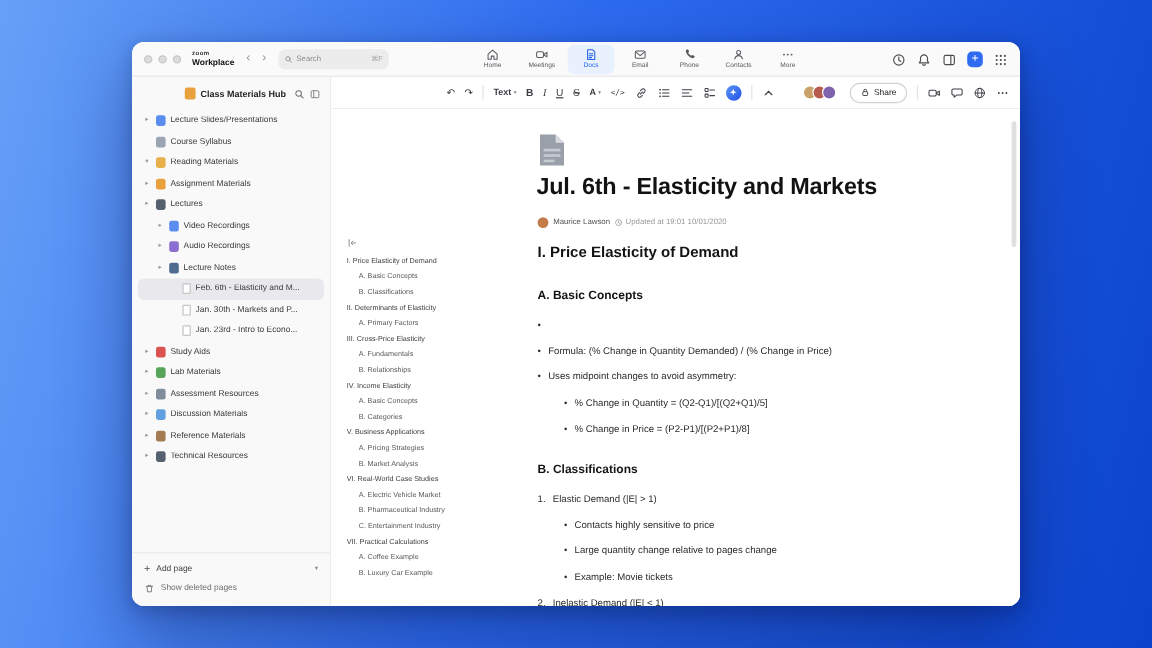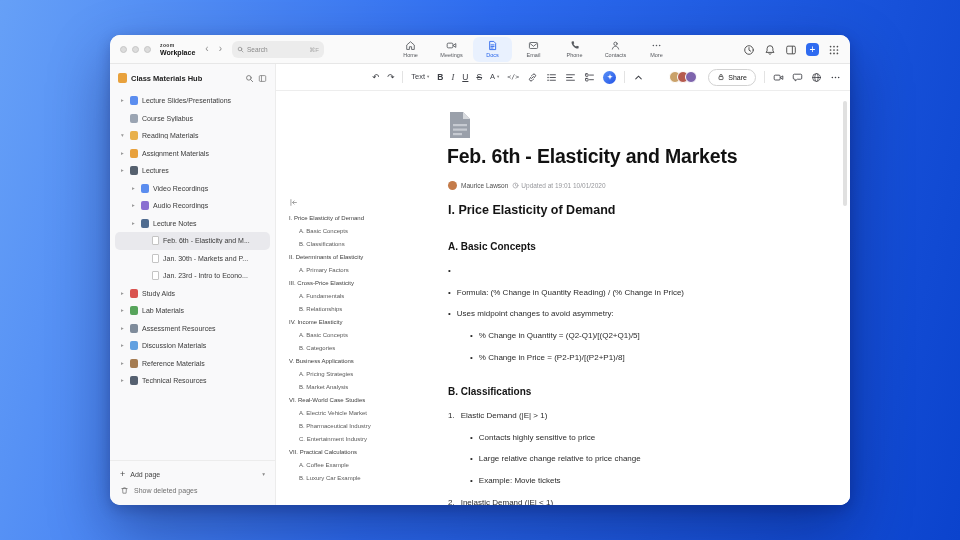--- a/index.html
+++ b/index.html
@@ -37,21 +37,21 @@
   .tab-label { line-height:1; }
   .top-right { position:absolute; right:10px; top:0; height:29px; display:flex; align-items:center;
     gap:9px; color:#4c4c4c; }
   .top-right svg { width:12px; height:12px; display:block; }
   .plus-btn { width:13px; height:13px; border-radius:4px; background:#2f6bf0; color:#fff;
     display:flex; align-items:center; justify-content:center; font-size:10px; line-height:1; }
   
   .body-row { flex:1; display:flex; min-height:0; }
   .sidebar { width:166px; flex:none; background:#f9f9fa; border-right:1px solid #ececec;
     display:flex; flex-direction:column; min-height:0; }
-  .side-header { display:flex; align-items:center; gap:4px; padding:9px 8px 7px; }
+  .side-header { display:flex; align-items:center; gap:4px; padding:9px 8px 7px;margin-left:36px; }
   .side-swatch { width:9px; height:10px; border-radius:2px; flex:none; }
   .side-title { font-size:7.5px; font-weight:700; color:#232323; flex:1; white-space:nowrap; overflow:hidden; }
   .side-header svg { width:9px; height:9px; color:#6f6f6f; flex:none; }
   .tree { flex:1; padding:2px 5px; overflow:hidden; }
   .tree-row { height:17.5px; display:flex; align-items:center; gap:4px; border-radius:5px;
     font-size:7px; color:#3a3a3a; padding-right:4px; }
   .tree-row.selected { background:#e9e9ed; }
   .chev { width:7px; flex:none; text-align:center; font-size:5.5px; color:#9b9b9b; line-height:1; }
   .tree-ic { width:8px; height:9px; border-radius:2px; flex:none; }
   .tree-ic.page { width:7px; height:9px; background:#fff; border:1px solid #c4c4c4; border-radius:1px; }
@@ -63,21 +63,21 @@
   .footer-row.deleted { color:#6f6f6f; }
   .footer-row svg { width:9px; height:9px; flex:none; }
   .plus-glyph { font-size:9px; line-height:1; color:#4a4a4a; }
   
   .main { flex:1; display:flex; flex-direction:column; min-width:0; background:#fff; }
   .toolbar { height:27px; flex:none; border-bottom:1px solid #ededed; display:flex;
     align-items:center; padding:0 9px 0 96px; gap:8px; color:#3d3f45; }
   .tb { font-size:8.5px; display:flex; align-items:center; line-height:1; flex:none; }
   .tb svg { width:11px; height:11px; display:block; }
   .tsep { width:1px; height:12px; background:#e3e3e3; flex:none; }
-  .text-style { font-size:7.5px; display:flex; gap:2px; align-items:center; }
+  .text-style { font-size:7.5px; display:flex; gap:2px; align-items:center;font-weight:bold; }
   .caret { font-size:4.5px; color:#7a7a7a; }
   .tb.bold { font-weight:800; }
   .tb.italic { font-style:italic; font-family:"Liberation Serif",serif; }
   .tb.underline { text-decoration:underline; }
   .tb.strike { text-decoration:line-through; }
   .tb.code { font-size:6.5px; font-family:"DejaVu Sans Mono",monospace; }
   .ai-btn { width:13px; height:13px; border-radius:50%;
     background:linear-gradient(135deg,#5a93f8,#2453e6);
     display:flex; align-items:center; justify-content:center; flex:none; }
   .ai-btn svg { width:8px; height:8px; }
@@ -448,21 +448,21 @@
       </div>
 
       <div class="doc-area">
         <svg class="doc-icon" viewBox="0 0 24 28">
           <path d="M2 1h13l7 7v19H2z" fill="#9aa0aa"></path>
           <path d="M15 1l7 7h-7z" fill="#d7dade"></path>
           <rect x="5" y="13" width="14" height="2.2" fill="#c6cad1"></rect>
           <rect x="5" y="17.5" width="14" height="2.2" fill="#c6cad1"></rect>
           <rect x="5" y="22" width="9" height="2.2" fill="#c6cad1"></rect>
         </svg>
-        <div class="doc-title">Feb. 6th - Elasticity and Markets</div>
+        <div class="doc-title">Jul. 6th - Elasticity and Markets</div>
         <div class="byline">
           <span class="av" id="author-av" style="background: rgb(196, 123, 74);"></span>
           <span>Maurice Lawson</span>
           <span class="upd">
             <svg viewBox="0 0 14 14" fill="none" stroke="currentColor" stroke-width="1.3" stroke-linecap="round">
                 <circle cx="7" cy="7" r="5"></circle>
                 <path d="M7 4.2v3l2 1.2"></path>
               </svg>
             <span>Updated at 19:01 10/01/2020</span>
           </span>
@@ -502,21 +502,21 @@
         </div>
 
         <div class="doc-body">
             <div class="c-h2">I. Price Elasticity of Demand</div>
             <div class="c-h3">A. Basic Concepts</div>
             <div class="c-li lvl0">
               <span class="marker">•</span>
             </div>
             <div class="c-li lvl0">
               <span class="marker">•</span>
-              <span class="li-text">Formula: (% Change in Quantity Reading) / (% Change in Price)</span>
+              <span class="li-text">Formula: (% Change in Quantity Demanded) / (% Change in Price)</span>
             </div>
             <div class="c-li lvl0">
               <span class="marker">•</span>
               <span class="li-text">Uses midpoint changes to avoid asymmetry:</span>
             </div>
             <div class="c-li lvl1">
               <span class="marker">•</span>
               <span class="li-text">% Change in Quantity = (Q2-Q1)/[(Q2+Q1)/5]</span>
             </div>
             <div class="c-li lvl1">
@@ -527,21 +527,21 @@
             <div class="c-li lvl0">
               <span class="marker">1.</span>
               <span class="li-text">Elastic Demand (|E| &gt; 1)</span>
             </div>
             <div class="c-li lvl1">
               <span class="marker">•</span>
               <span class="li-text">Contacts highly sensitive to price</span>
             </div>
             <div class="c-li lvl1">
               <span class="marker">•</span>
-              <span class="li-text">Large relative change relative to price change</span>
+              <span class="li-text">Large quantity change relative to pages change</span>
             </div>
             <div class="c-li lvl1">
               <span class="marker">•</span>
               <span class="li-text">Example: Movie tickets</span>
             </div>
             <div class="c-li lvl0">
               <span class="marker">2.</span>
               <span class="li-text">Inelastic Demand (|E| &lt; 1)</span>
             </div>
           </div>

